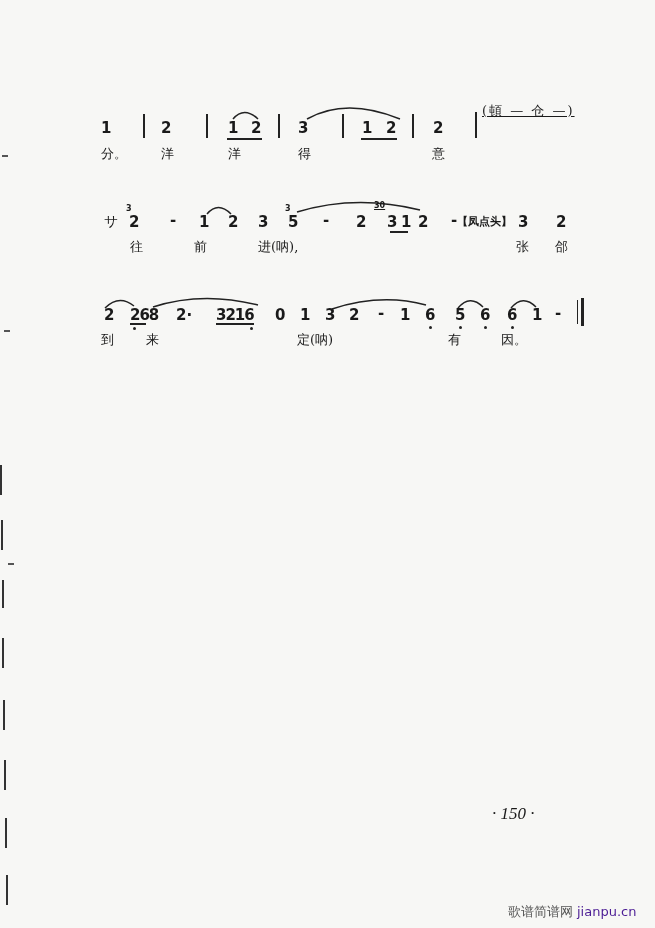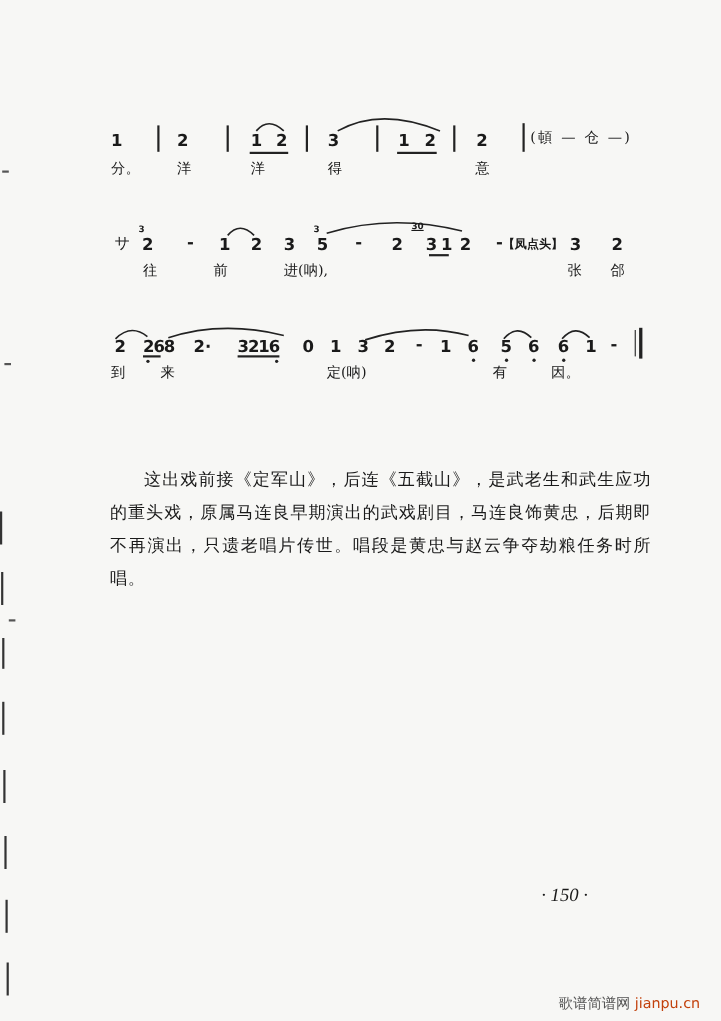--- a/index.html
+++ b/index.html
@@ -15,21 +15,21 @@
   .grace { position:absolute; font-family:"DejaVu Sans","Liberation Sans",sans-serif; font-weight:bold; font-size:8px; line-height:8px; }
   svg.arc { position:absolute; overflow:visible; }
   .para {
     position:absolute; left:100px; width:492px;
     font-family:"DejaVu Serif","Liberation Serif",serif;
     font-size:15.5px; line-height:30px; letter-spacing:0.6px; text-align:justify;
   }
   .para p { margin:0; text-indent:31px; }
   .pagenum { position:absolute; left:492px; top:804px; font-family:"Liberation Serif","DejaVu Serif",serif; font-style:italic; font-size:17px; }
   .wm { position:absolute; left:508px; top:903px; font-size:13px; color:#555; font-family:"DejaVu Sans","Liberation Sans",sans-serif; }
-  .wm .en { color:#c2410c; margin-left:4px; }
+  .wm .en { color:#4c1d95; margin-left:4px; }
   .marg { position:absolute; background:#333; width:2px; }
   .margdash { position:absolute; background:#555; height:1.5px; width:6px; }
 </style>
 </head>
 <body>
 
 <div class="margdash" style="left:2px;top:155px;"></div>
 <div class="margdash" style="left:4px;top:330px;"></div>
 <div class="marg" style="left:0px;top:465px;height:30px;"></div>
 <div class="marg" style="left:1px;top:520px;height:30px;"></div>
@@ -57,21 +57,21 @@
   <svg class="arc" style="left:306px;top:103px;" width="100" height="20">
       <path d="M1 16 Q40 -6 94 16" fill="none" stroke="#222" stroke-width="1.5"></path>
     </svg>
   <div class="bar" style="left:342px;top:114px;height:24px;"></div>
   <span class="note" style="left:362px;top:120px;">1</span>
   <span class="note" style="left:386px;top:120px;">2</span>
   <div class="ul" style="left:361px;top:138px;width:36px;"></div>
   <div class="bar" style="left:412px;top:114px;height:24px;"></div>
   <span class="note" style="left:433px;top:120px;">2</span>
   <div class="bar" style="left:475px;top:112px;height:26px;"></div>
-  <span class="lyric" style="left:482px;top:119px;font-size:13px;letter-spacing:2px;">(頓 — 仓 —)</span>
+  <span class="lyric" style="left:482px;top:104px;font-size:13px;letter-spacing:2px;text-decoration:underline;">(頓 — 仓 —)</span>
 
   <span class="lyric" style="left:101px;top:147px;">分。</span>
   <span class="lyric" style="left:161px;top:147px;">洋</span>
   <span class="lyric" style="left:228px;top:147px;">洋</span>
   <span class="lyric" style="left:298px;top:147px;">得</span>
   <span class="lyric" style="left:432px;top:147px;">意</span>
 </div>
 
 <div>
   <span class="lyric" style="left:104px;top:214px;font-size:14px;">サ</span>
@@ -152,19 +152,18 @@
   <div class="bar" style="left:581px;top:298px;height:28px;width:3px;"></div>
 
   <span class="lyric" style="left:101px;top:333px;">到</span>
   <span class="lyric" style="left:146px;top:333px;">来</span>
   <span class="lyric" style="left:297px;top:333px;">定(呐)</span>
   <span class="lyric" style="left:448px;top:333px;">有</span>
   <span class="lyric" style="left:501px;top:333px;">因。</span>
 </div>
 
 <div class="para" style="top:421px;">
-  <p>这出戏前接《定军山》，后连《五截山》，是武老生和武生应功的重头戏，原属马连良早期演出的武戏剧目，马连良饰黄忠，后期即不再演出，只遗老唱片传世。唱段是黄忠与赵云争夺劫粮任务时所唱。</p>
 </div>
 
 <div class="pagenum">· 150 ·</div>
 <div class="wm">
   <span>歌谱简谱网</span><span class="en">jianpu.cn</span>
 </div>
 
 </body></html>

